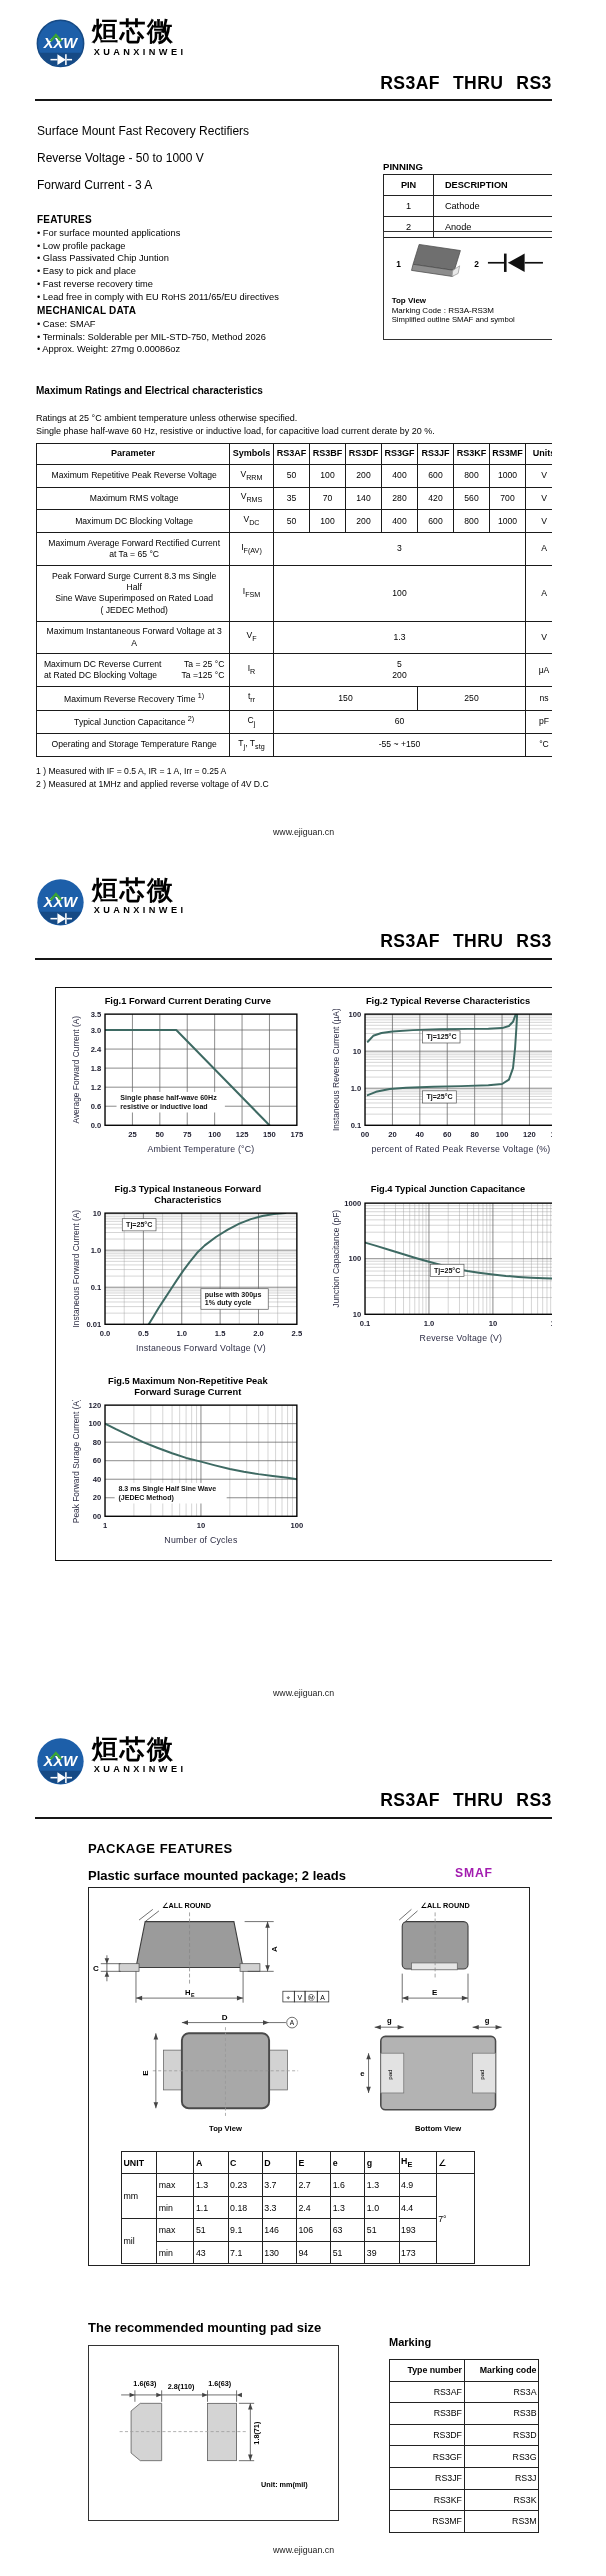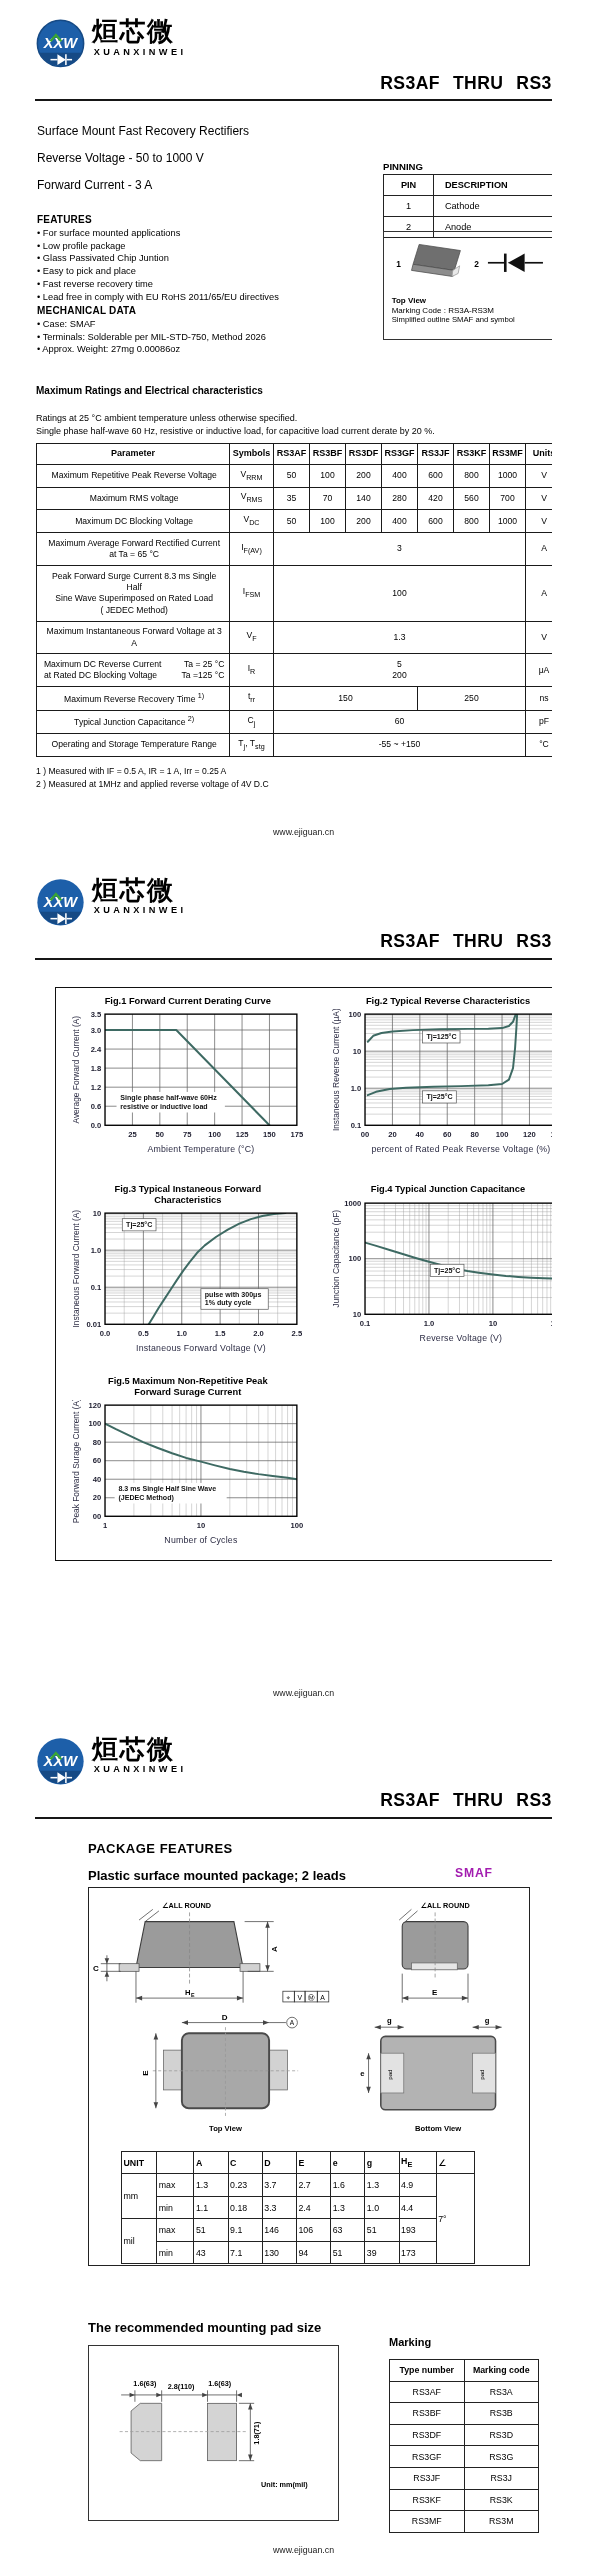--- a/index.html
+++ b/index.html
@@ -44,21 +44,21 @@
   .figtitle{text-align:center;font-weight:bold;font-size:9.3px;line-height:10.7px;margin-bottom:2.3px;min-height:11.5px}
   
   .h-big{position:absolute;left:88px;font-weight:bold;font-size:13px;letter-spacing:0.5px}
   .h-sub{position:absolute;left:88px;font-weight:bold;font-size:13px}
   .smaf{position:absolute;left:455px;font-weight:bold;font-size:12.2px;color:#a21caf;letter-spacing:0.8px}
   .bigbox{position:absolute;left:88px;top:1887px;width:440px;height:377px;border:1.2px solid #222}
   table.dim{position:absolute;left:32px;top:263px;border-collapse:collapse;table-layout:fixed;width:354px;font-size:8.8px}
   .dim th,.dim td{border:1.1px solid #222;text-align:left;padding:3.1px 1.5px;height:15.3px}
   .padbox{position:absolute;left:88px;top:2345px;width:249px;height:174px;border:1.1px solid #333}
   table.mark{position:absolute;left:389px;top:2359px;border-collapse:collapse;table-layout:fixed;width:150px;font-size:8.8px}
-  .mark th,.mark td{border:1.1px solid #222;text-align:center;padding:3.8px 1.5px;height:13px}
+  .mark th,.mark td{border:1.1px solid #222;text-align:right;padding:3.8px 1.5px;height:13px}
   svg text{font-family:"Liberation Sans","DejaVu Sans",sans-serif}
 </style>
 </head>
 <body>
 
 <div class="sheet">
 
   <div class="pagehead" style="top:18.4px">
     <div class="logo">
       <svg width="51" height="54" viewBox="0 0 66 70">

